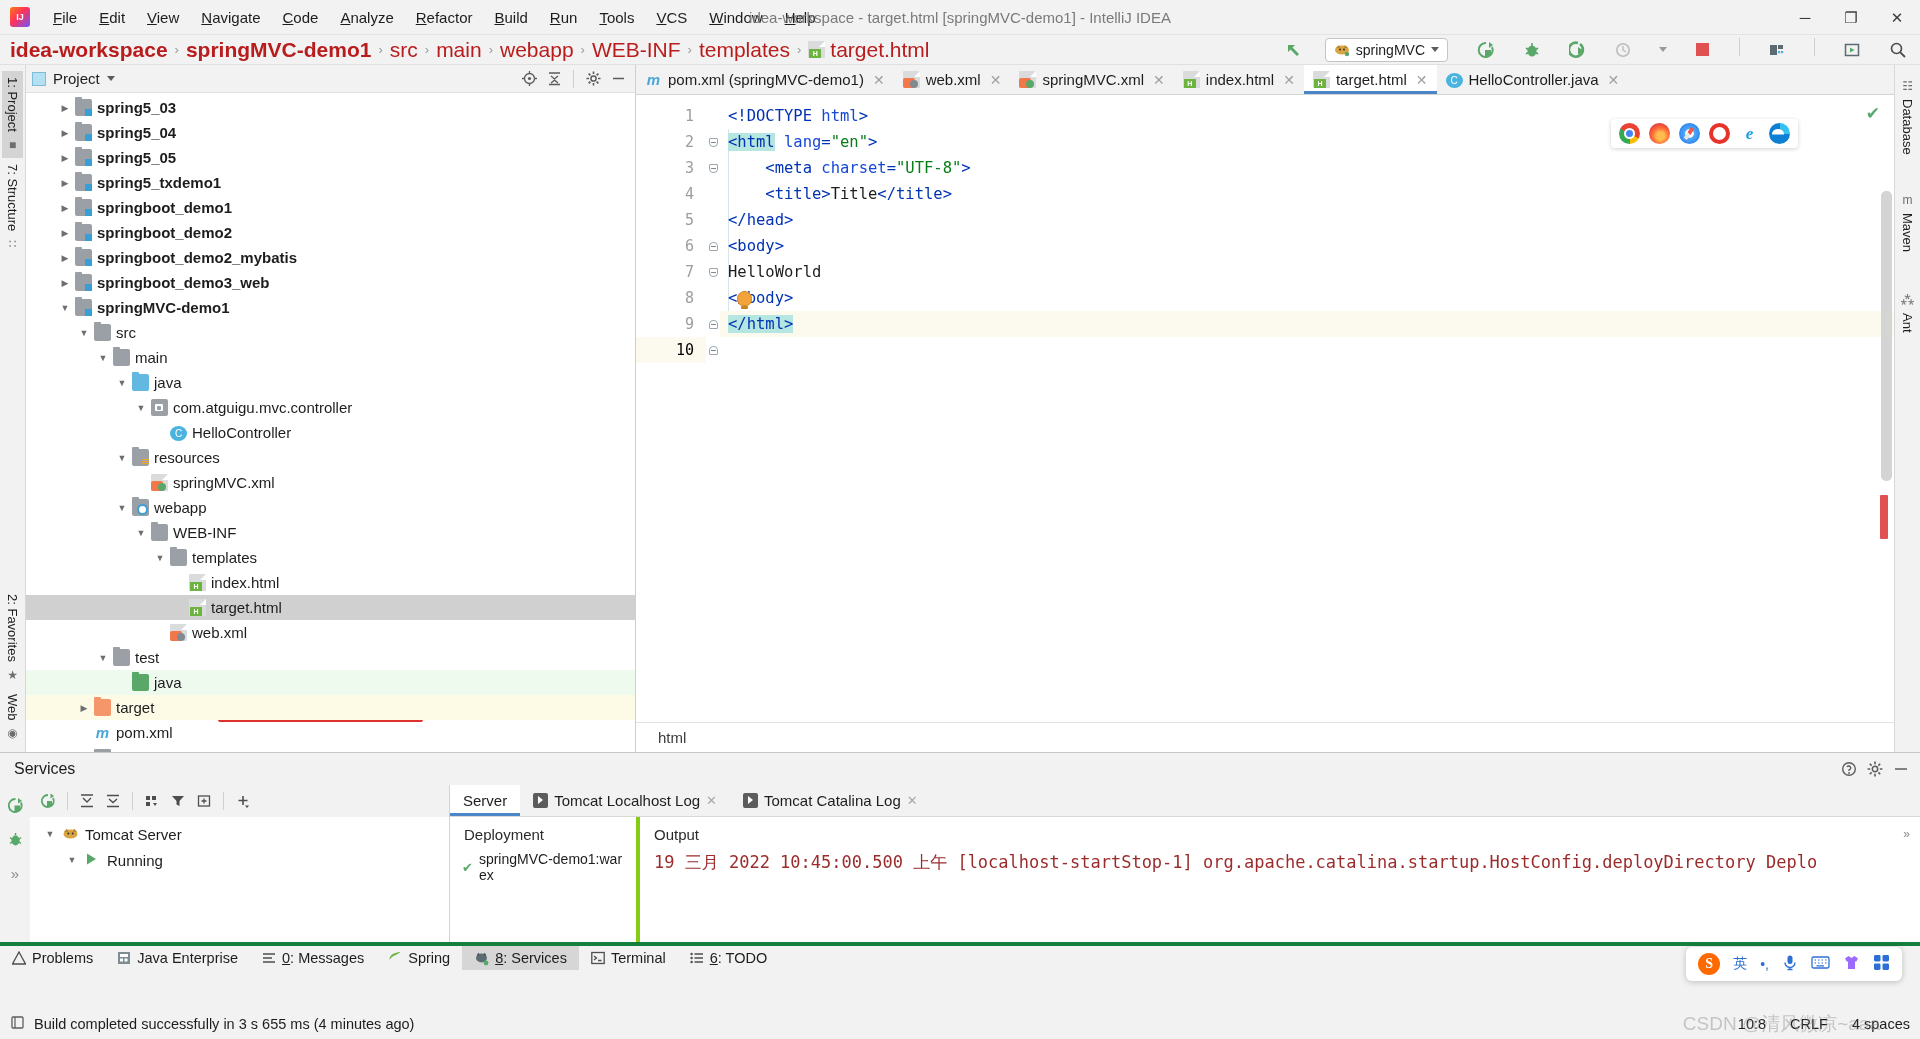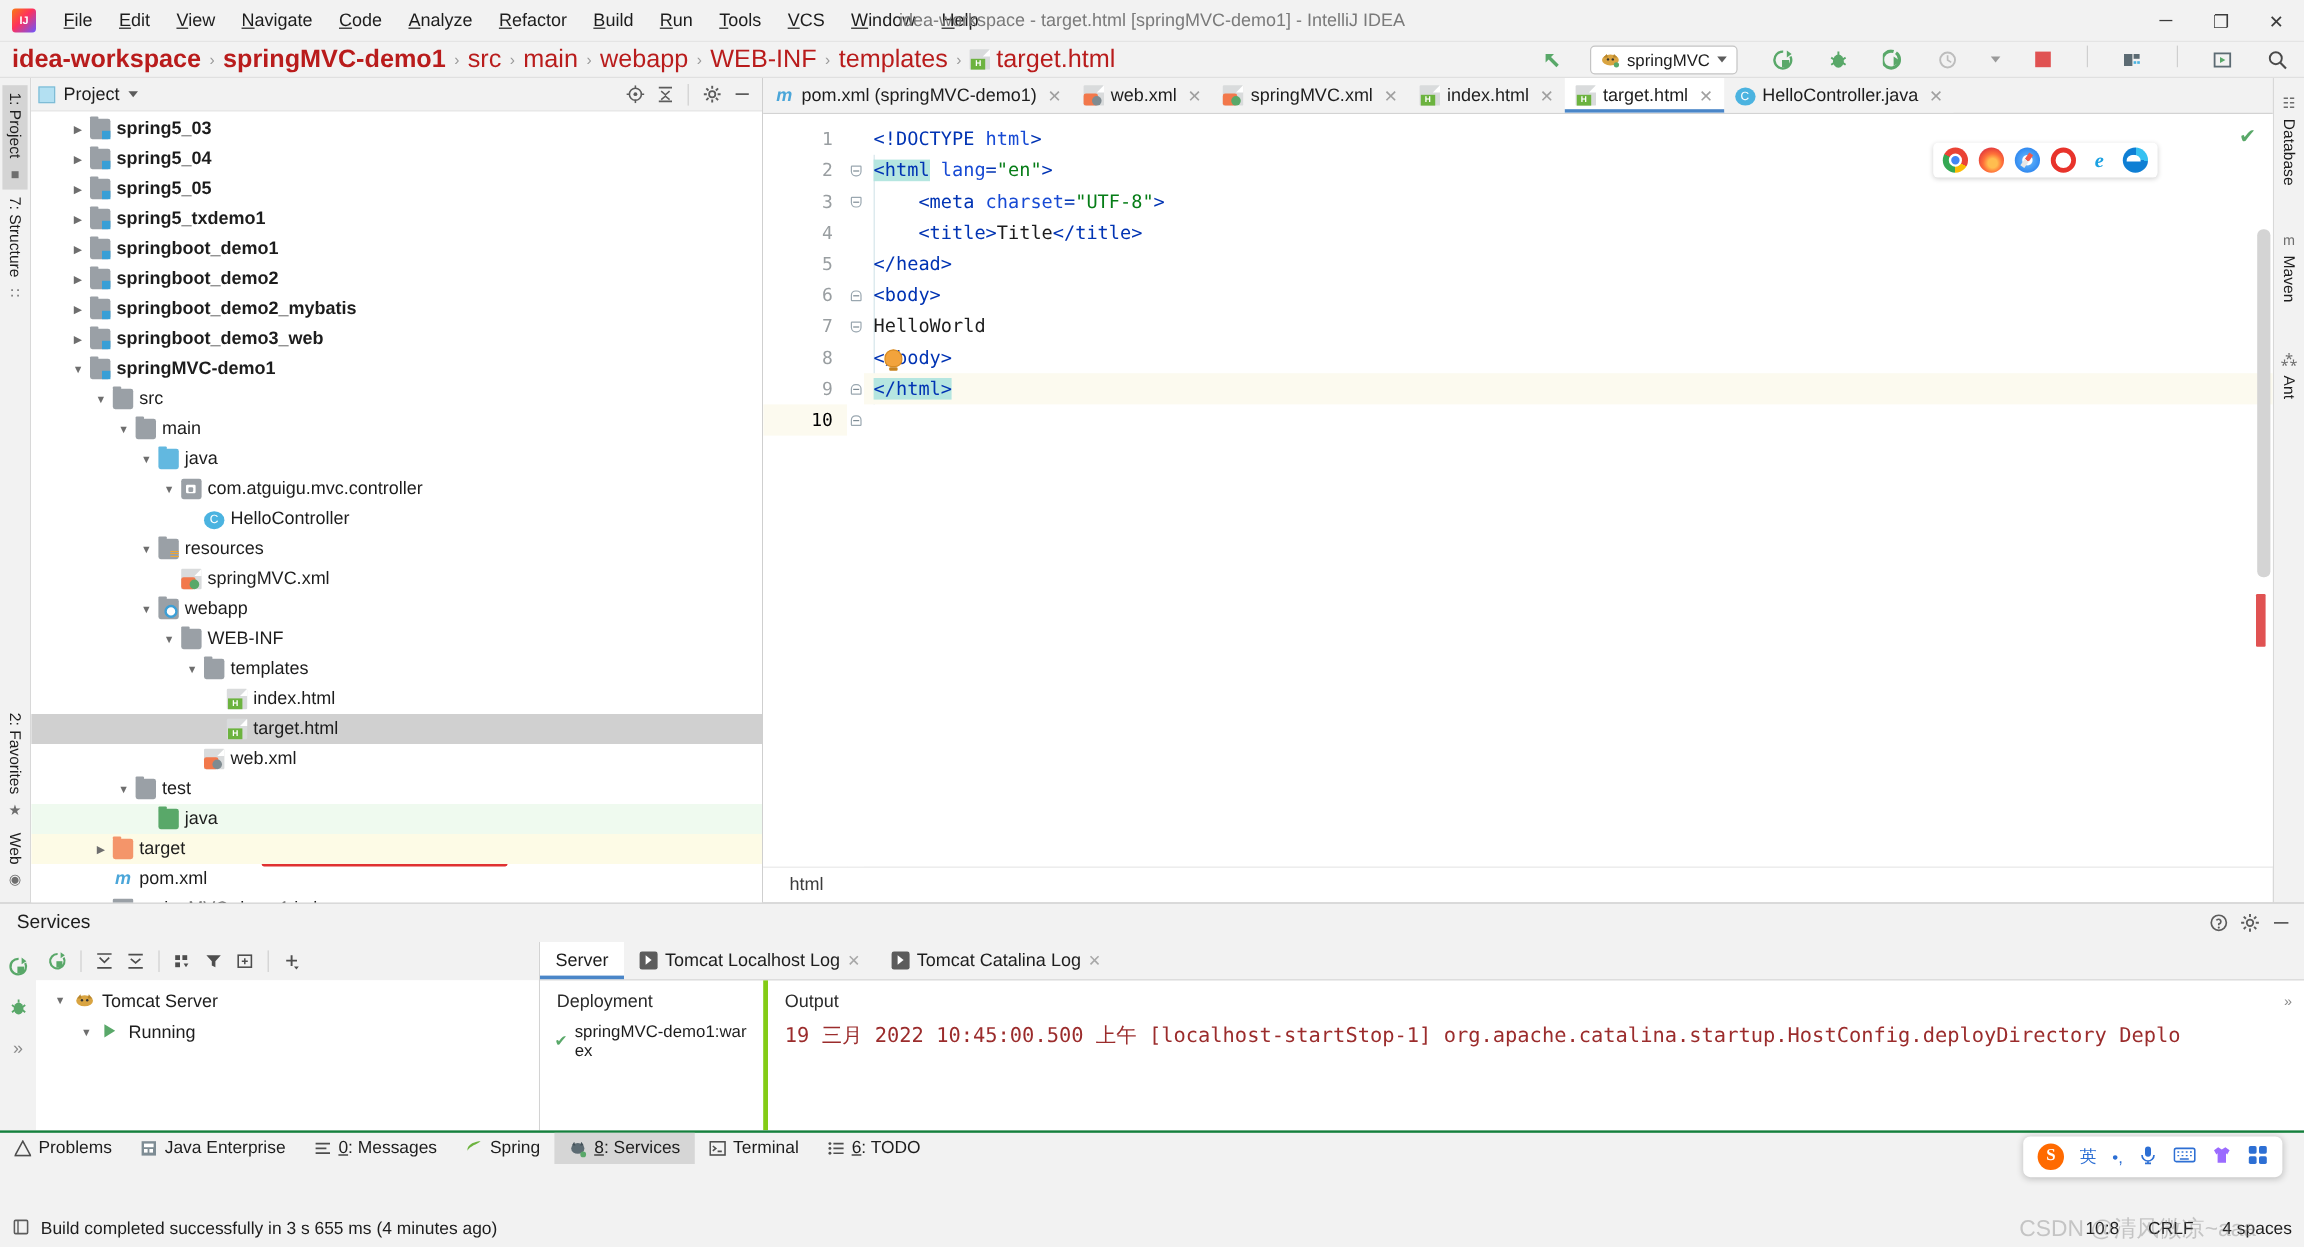--- a/index.html
+++ b/index.html
@@ -211,21 +211,21 @@
   .svcsub{flex:1;display:flex;min-height:0;}
   .deploycol{width:190px;border-right:4px solid #84cc16;flex:0 0 190px;display:flex;flex-direction:column;}
   .colhdr{height:34px;display:flex;align-items:center;padding-left:14px;font-size:15px;color:#2b2b2b;flex:0 0 34px;}
   .deployrow{display:flex;align-items:center;gap:6px;padding-left:12px;font-size:14px;color:#1d1d1d;}
   .outcol{flex:1;display:flex;flex-direction:column;min-width:0;}
   .logline{font-family:"DejaVu Sans Mono",monospace;font-size:17px;color:#9b2c2c;white-space:nowrap;
            overflow:hidden;padding-left:14px;}
   .chev{color:#8a8a8a;font-size:12px;}
 
   
-  .toolstrip{height:28px;background:#f2f2f2;border-top:2px solid #15803d;display:flex;
+  .toolstrip{height:28px;background:#f2f2f2;border-top:4px solid #15803d;display:flex;
              align-items:stretch;flex:0 0 28px;}
   .tsbtn{display:flex;align-items:center;gap:6px;padding:0 12px;font-size:14.5px;cursor:default;}
   .tsbtn.active{background:#d6d6d6;}
   .tsbtn u{text-decoration:underline;}
   .statusbar{height:30px;background:#f2f2f2;display:flex;align-items:center;padding:0 10px;
              font-size:14.5px;flex:0 0 30px;position:relative;margin-top:39px;}
   .statusright{margin-left:auto;display:flex;align-items:center;gap:24px;color:#1d1d1d;}
 
   .ime{position:absolute;right:18px;bottom:58px;height:34px;background:#fff;border-radius:6px;
        box-shadow:0 1px 6px rgba(0,0,0,.22);display:flex;align-items:center;gap:13px;padding:0 12px;z-index:40;}

